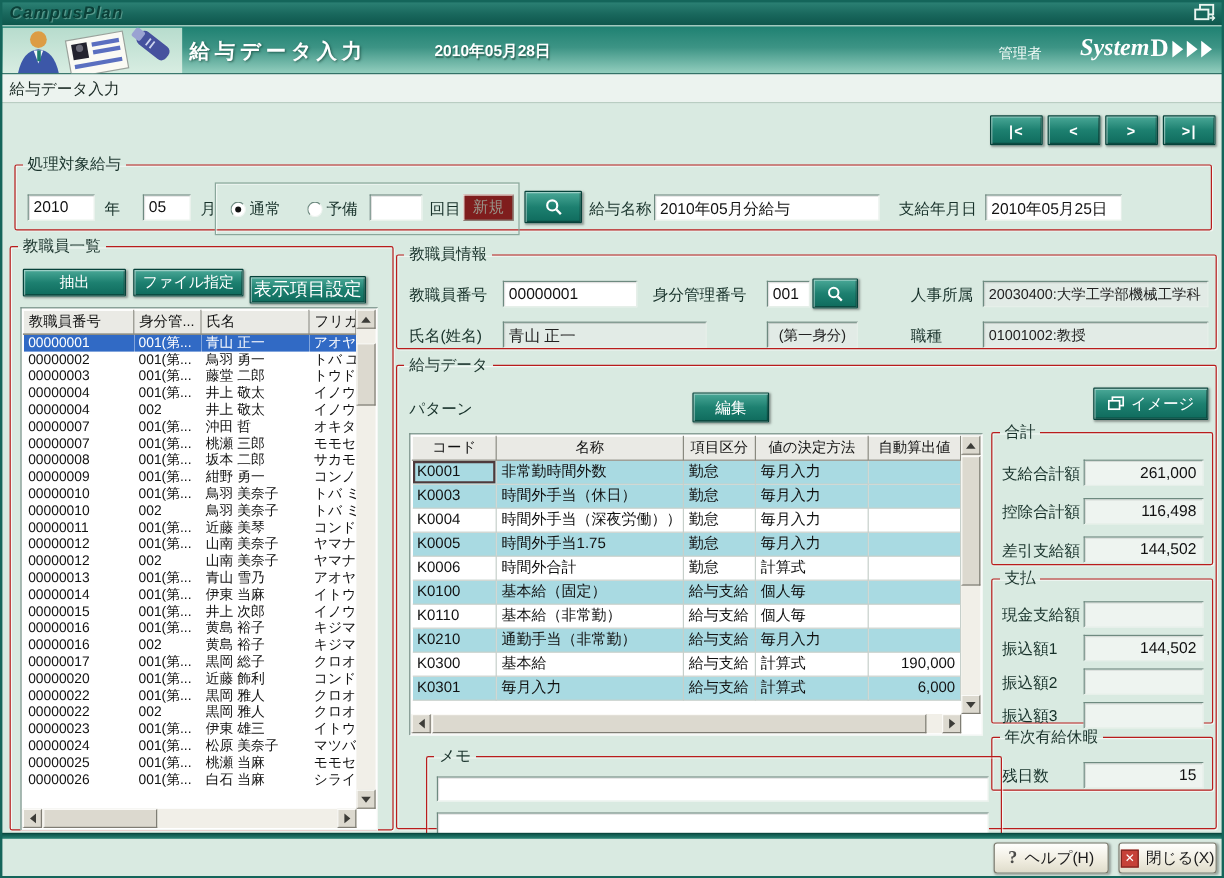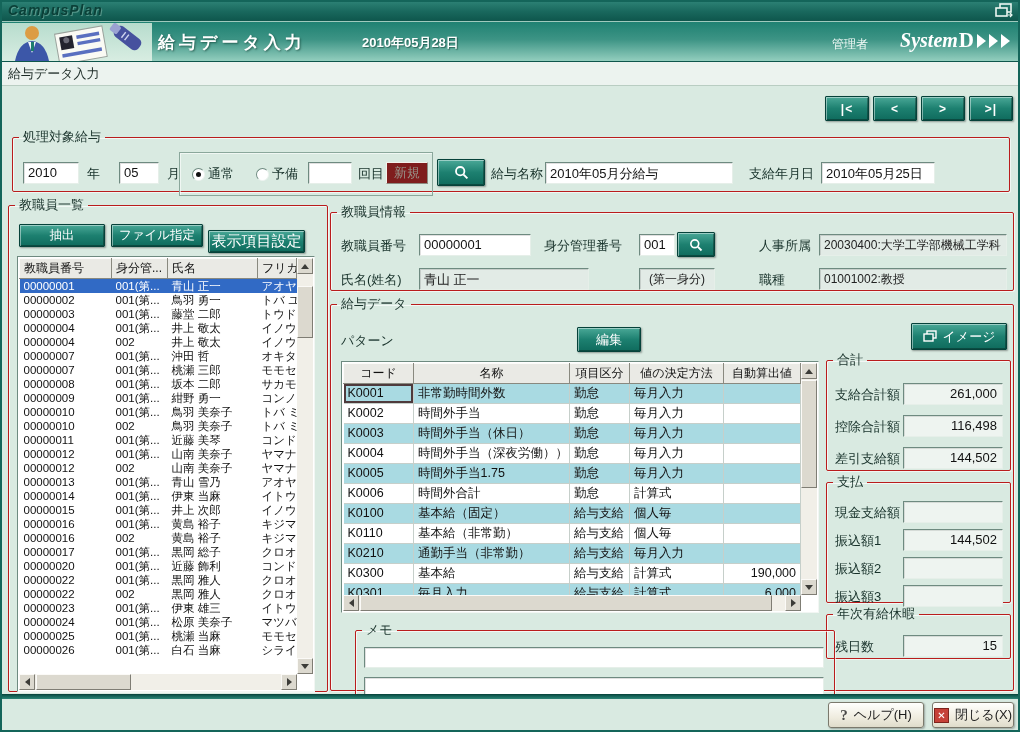--- a/index.html
+++ b/index.html
@@ -468,27 +468,20 @@
             </tr>
           </thead>
           <tbody>
               <tr class="alt">
                 <td class="focus">K0001</td>
                 <td>非常勤時間外数</td>
                 <td>勤怠</td>
                 <td>毎月入力</td>
                 <td class="num"></td>
               </tr>
-              <tr>
-                <td>K0002</td>
-                <td>時間外手当</td>
-                <td>勤怠</td>
-                <td>毎月入力</td>
-                <td class="num"></td>
-              </tr>
               <tr class="alt">
                 <td>K0003</td>
                 <td>時間外手当（休日）</td>
                 <td>勤怠</td>
                 <td>毎月入力</td>
                 <td class="num"></td>
               </tr>
               <tr>
                 <td>K0004</td>
                 <td>時間外手当（深夜労働））</td>

